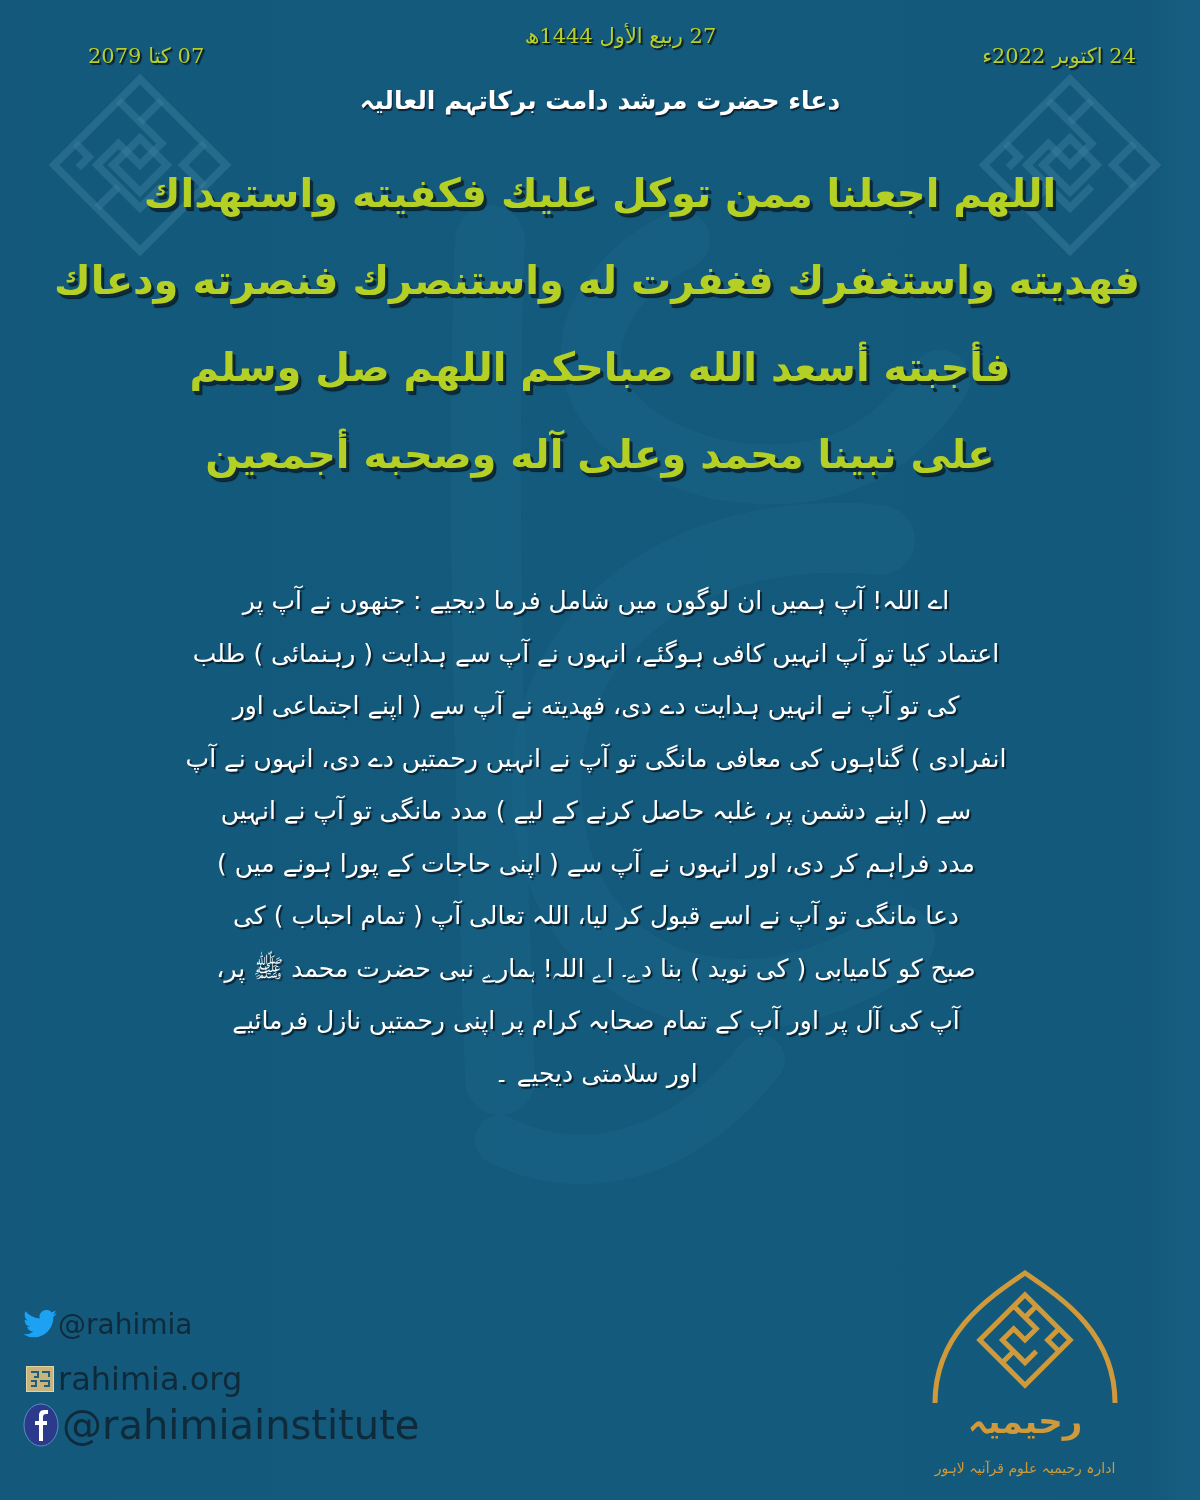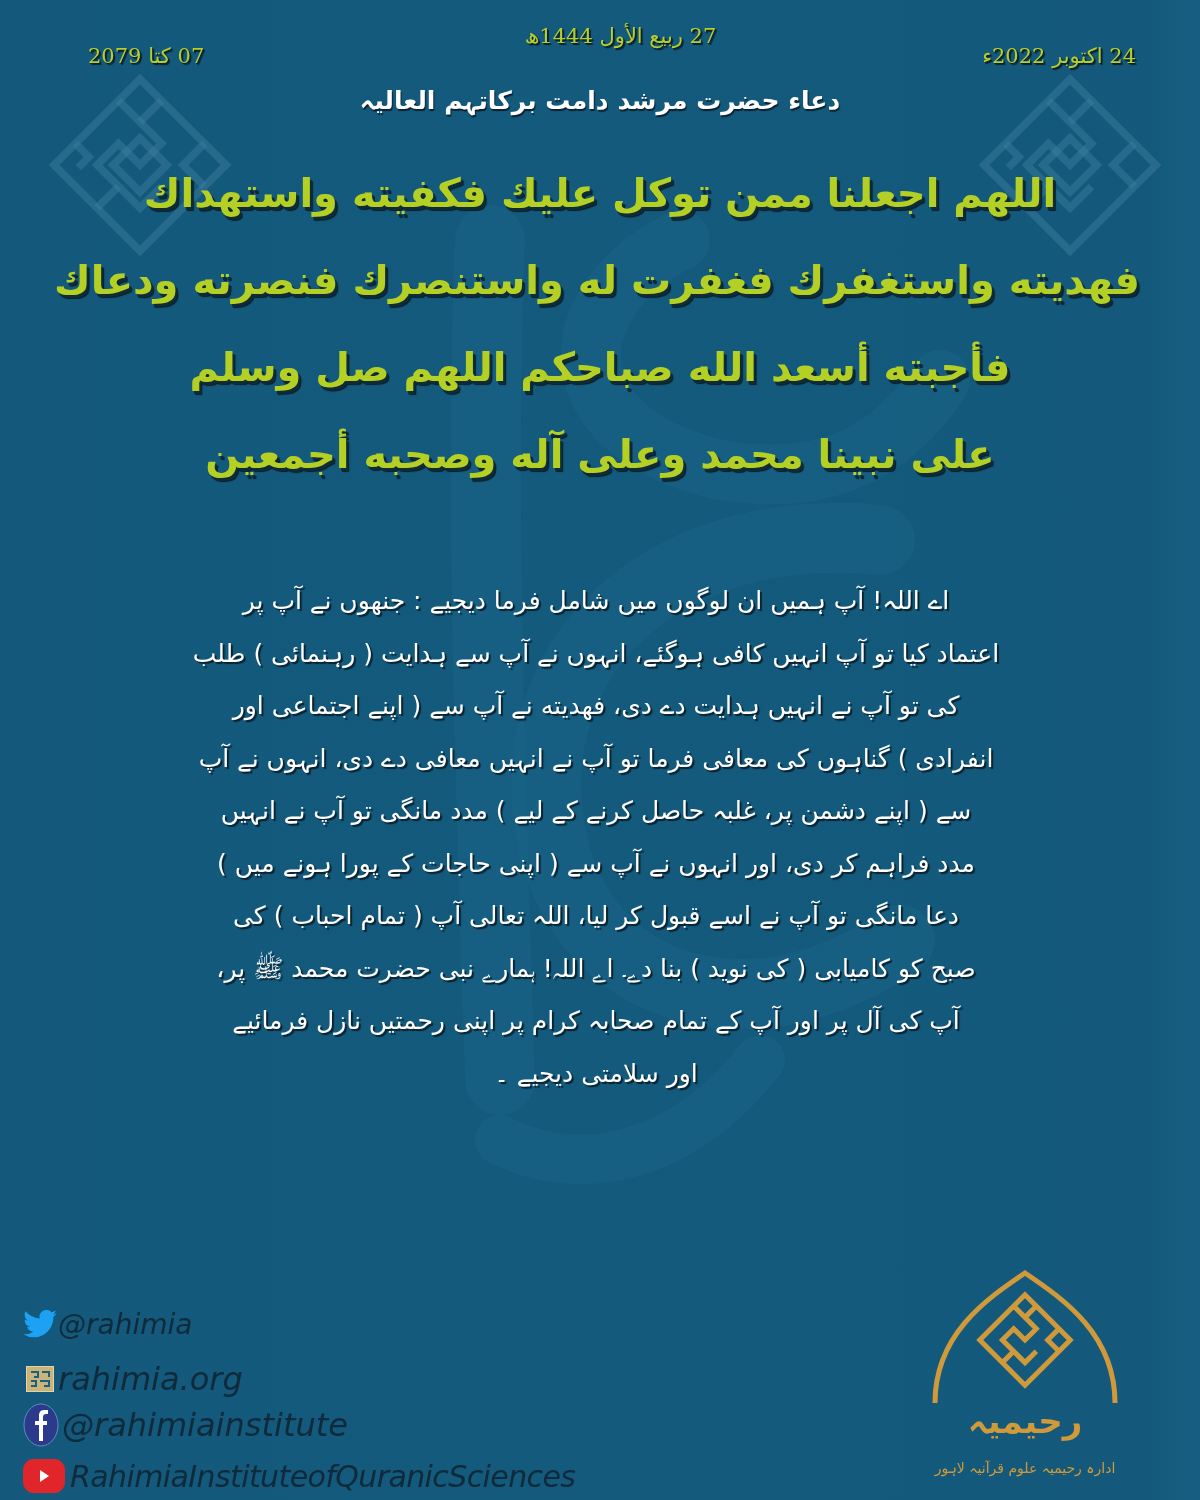--- a/index.html
+++ b/index.html
@@ -57,26 +57,26 @@
     .urdu-line {
       color: #ffffff; font-size: 25px; line-height: 52.5px;
       text-shadow: 2px 2px 1px #0a2230;
       white-space: nowrap;
     }
     .social {
       position: absolute; left: 22px; top: 1305px;
     }
     .social-row {
       display: flex; align-items: center; color: #0f2a3a;
-      font-family: "DejaVu Sans", sans-serif; white-space: nowrap; font-style: italic;
+      font-family: "DejaVu Sans", sans-serif; white-space: nowrap;
     }
     .social-row .ico { flex: none; display: inline-flex; align-items: center; justify-content: center; }
     .row-twitter { height: 38px; font-size: 28px; }
     .row-web { height: 40px; font-size: 32px; margin-top: 16px; }
-    .row-fb { height: 48px; font-size: 32px; margin-top: 2px; }
+    .row-fb { height: 48px; font-size: 40px; margin-top: 2px; }
     .row-yt { height: 42px; font-size: 30px; margin-top: 6px; letter-spacing: -0.6px; }
 
     .logo {
       position: absolute; left: 915px; top: 1265px; width: 220px; height: 225px;
     }
   </style>
 </head>
 <body>
 
 <div class="page">
@@ -117,21 +117,21 @@
     <div class="arabic-line">اللهم اجعلنا ممن توكل عليك فكفيته واستهداك</div>
     <div class="arabic-line">فهديته واستغفرك فغفرت له واستنصرك فنصرته ودعاك</div>
     <div class="arabic-line">فأجبته أسعد الله صباحكم اللهم صل وسلم</div>
     <div class="arabic-line">على نبينا محمد وعلى آله وصحبه أجمعين</div>
   </div>
 
   <div class="urdu-block">
     <div class="urdu-line">اے اللہ! آپ ہمیں ان لوگوں میں شامل فرما دیجیے : جنھوں نے آپ پر</div>
     <div class="urdu-line">اعتماد کیا تو آپ انہیں کافی ہوگئے، انہوں نے آپ سے ہدایت ( رہنمائی ) طلب</div>
     <div class="urdu-line">کی تو آپ نے انہیں ہدایت دے دی، فهديته نے آپ سے ( اپنے اجتماعی اور</div>
-    <div class="urdu-line">انفرادی ) گناہوں کی معافی فرما تو آپ نے انہیں معافی دے دی، انہوں نے آپ</div>
+    <div class="urdu-line">انفرادی ) گناہوں کی معافی مانگی تو آپ نے انہیں رحمتیں دے دی، انہوں نے آپ</div>
     <div class="urdu-line">سے ( اپنے دشمن پر، غلبہ حاصل کرنے کے لیے ) مدد مانگی تو آپ نے انہیں</div>
     <div class="urdu-line">مدد فراہم کر دی، اور انہوں نے آپ سے ( اپنی حاجات کے پورا ہونے میں )</div>
     <div class="urdu-line">دعا مانگی تو آپ نے اسے قبول کر لیا، اللہ تعالی آپ ( تمام احباب ) کی</div>
     <div class="urdu-line">صبح کو کامیابی ( کی نوید ) بنا دے۔ اے اللہ! ہمارے نبی حضرت محمد ﷺ پر،</div>
     <div class="urdu-line">آپ کی آل پر اور آپ کے تمام صحابہ کرام پر اپنی رحمتیں نازل فرمائیے</div>
     <div class="urdu-line">اور سلامتی دیجیے ۔</div>
   </div>
 
   <div class="social">
     <div class="social-row row-twitter">
@@ -153,29 +153,20 @@
     </div>
     <div class="social-row row-fb">
       <span class="ico" style="width:38px;height:46px;margin-right:2px;">
         <svg width="36" height="44" viewBox="0 0 36 44">
           <ellipse cx="18" cy="22" rx="17" ry="21" fill="#2c3a8c" stroke="#5d8cc0" stroke-width="1"></ellipse>
           <path d="M20 38 V22 H24 V18 H20 V14 C20 12 21 11 23 11 H25 V7 H21 C17 7 16 10 16 13 V18 H12 V22 H16 V38 Z" fill="#ffffff"></path>
         </svg>
       </span>
       <span>@rahimiainstitute</span>
     </div>
-    <div class="social-row row-yt">
-      <span class="ico" style="width:44px;height:36px;margin-right:4px;">
-        <svg width="42" height="34" viewBox="0 0 42 34">
-          <rect x="0" y="0" width="42" height="34" rx="11" fill="#e0262b"></rect>
-          <path d="M17 11 L26 17 L17 23 Z" fill="#ffffff"></path>
-        </svg>
-      </span>
-      <span>RahimiaInstituteofQuranicSciences</span>
-    </div>
   </div>
 
   <svg class="logo" viewBox="0 0 220 225">
     <g fill="none" stroke="#d09a3a" stroke-width="5">
       <path d="M20 138 C 20 70, 70 35, 110 8 C 150 35, 200 70, 200 138"></path>
     </g>
     <g transform="rotate(45 110 75)" fill="none" stroke="#d09a3a" stroke-width="5">
       <rect x="78" y="43" width="64" height="64"></rect>
       <path d="M78 59 H110 V75 H94 V91 H126 V75"></path>
       <path d="M94 43 V59 M126 43 V59 H142 M110 91 V107"></path>

